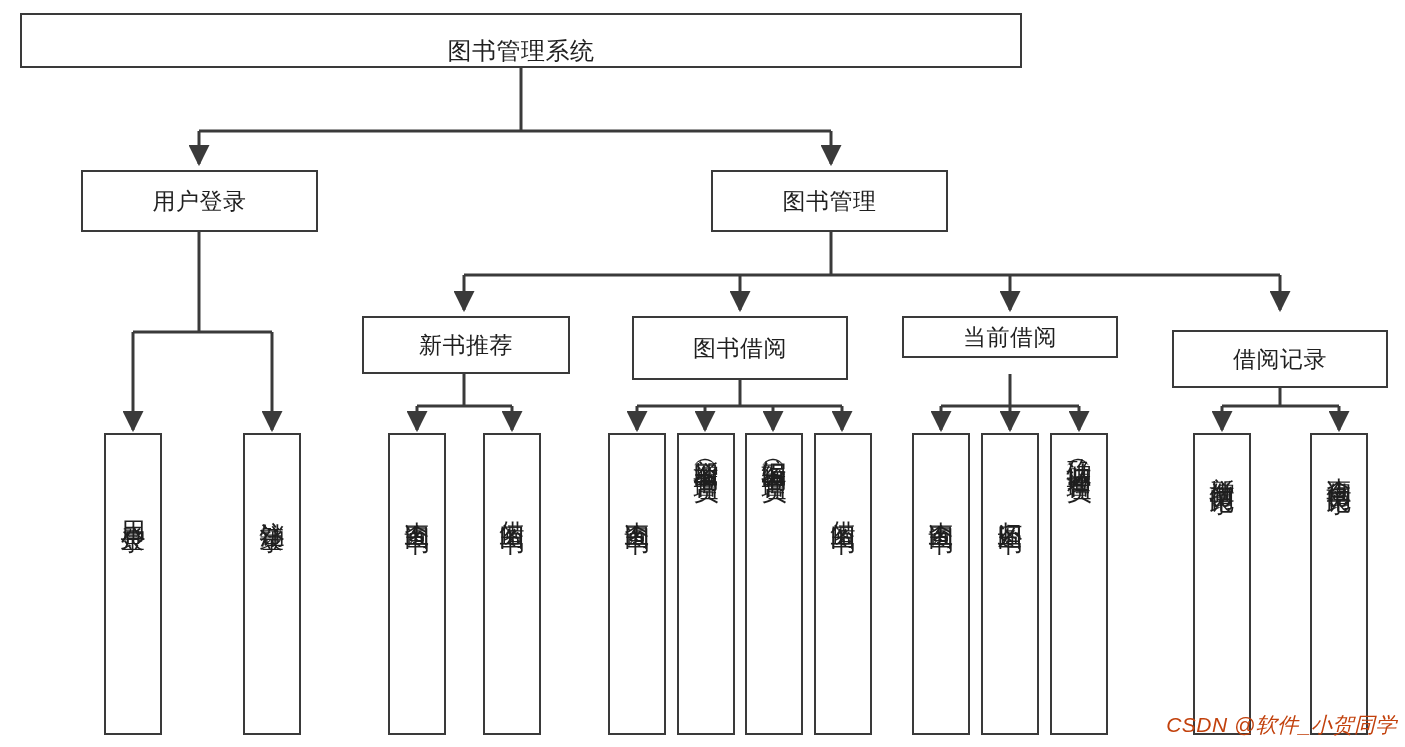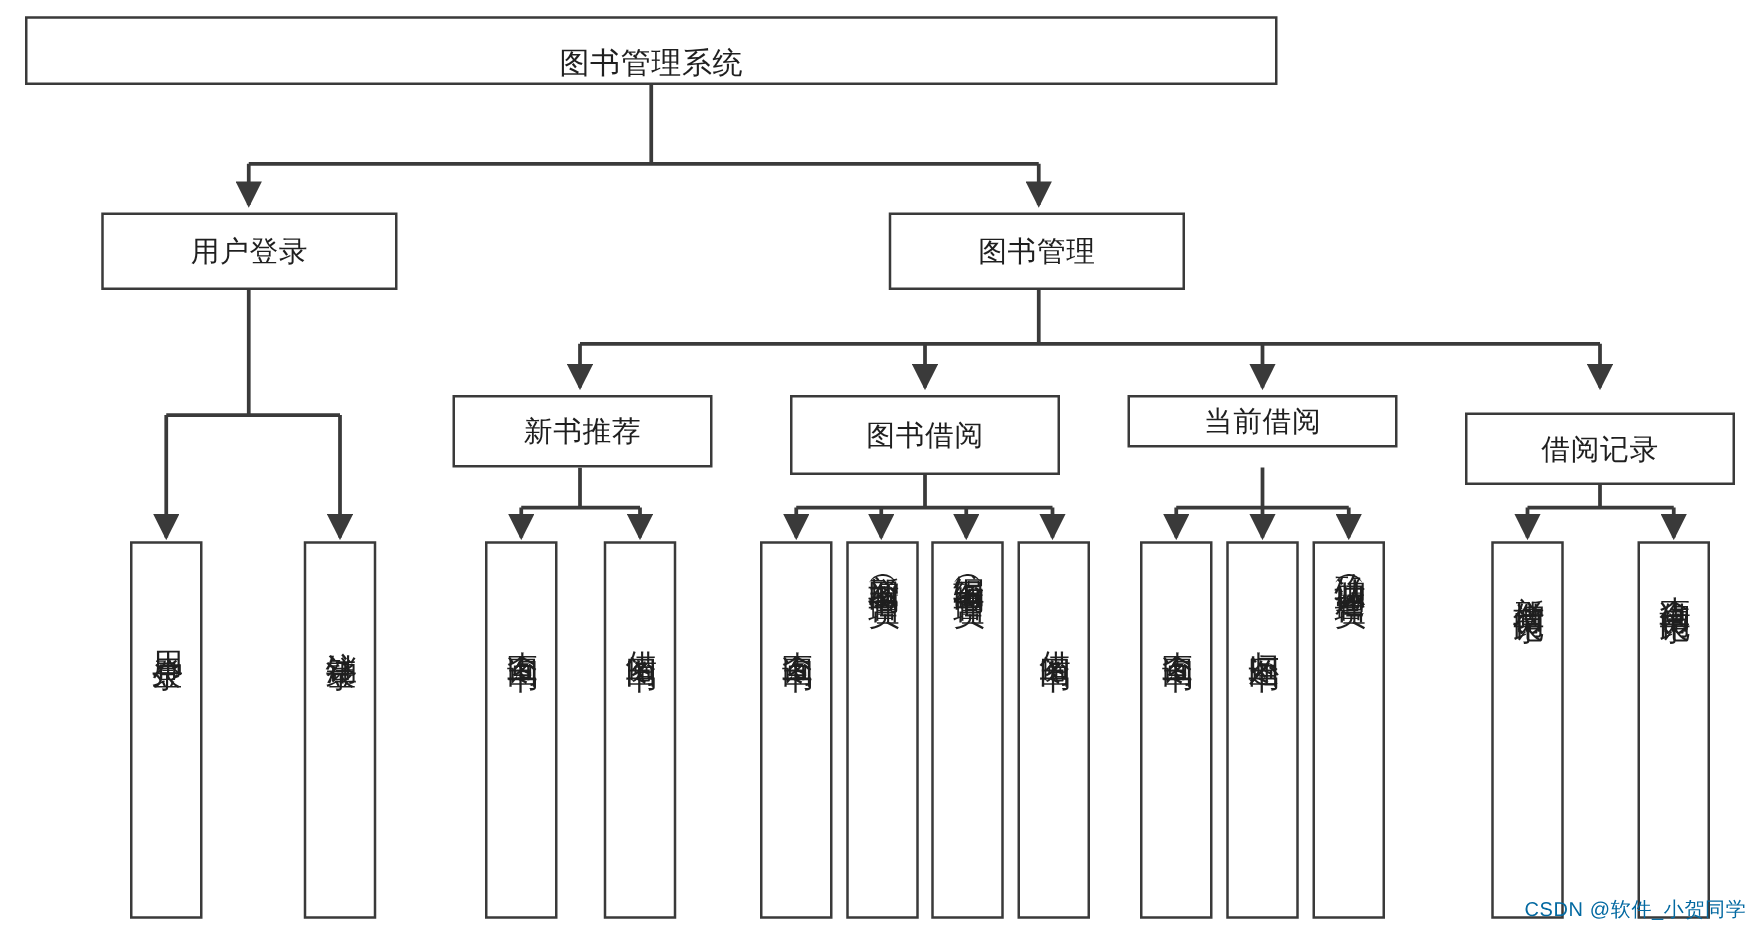--- a/index.html
+++ b/index.html
@@ -69,25 +69,26 @@
   .node.v.tall-start {
     padding-top: 4px;
   }
   .node.v.mid .label {
     margin-top: 60px;
   }
   .watermark {
     position: absolute;
     right: 8px;
     bottom: 8px;
-    font-size: 16px;
-    color: #0369a1;
+    font-size: 21px;
+    color: #c2410c;
     letter-spacing: 0.5px;
     z-index: 3;
     white-space: pre;
+    font-style: italic;
   }
 </style>
 </head>
 <body>
 
 <div id="canvas">
 
   <svg id="edges" viewBox="0 0 1405 747" xmlns="http://www.w3.org/2000/svg">
     <defs>
       <marker id="arrow" viewBox="0 0 10 10" refX="9" refY="5" markerWidth="7" markerHeight="7" orient="auto-start-reverse">

